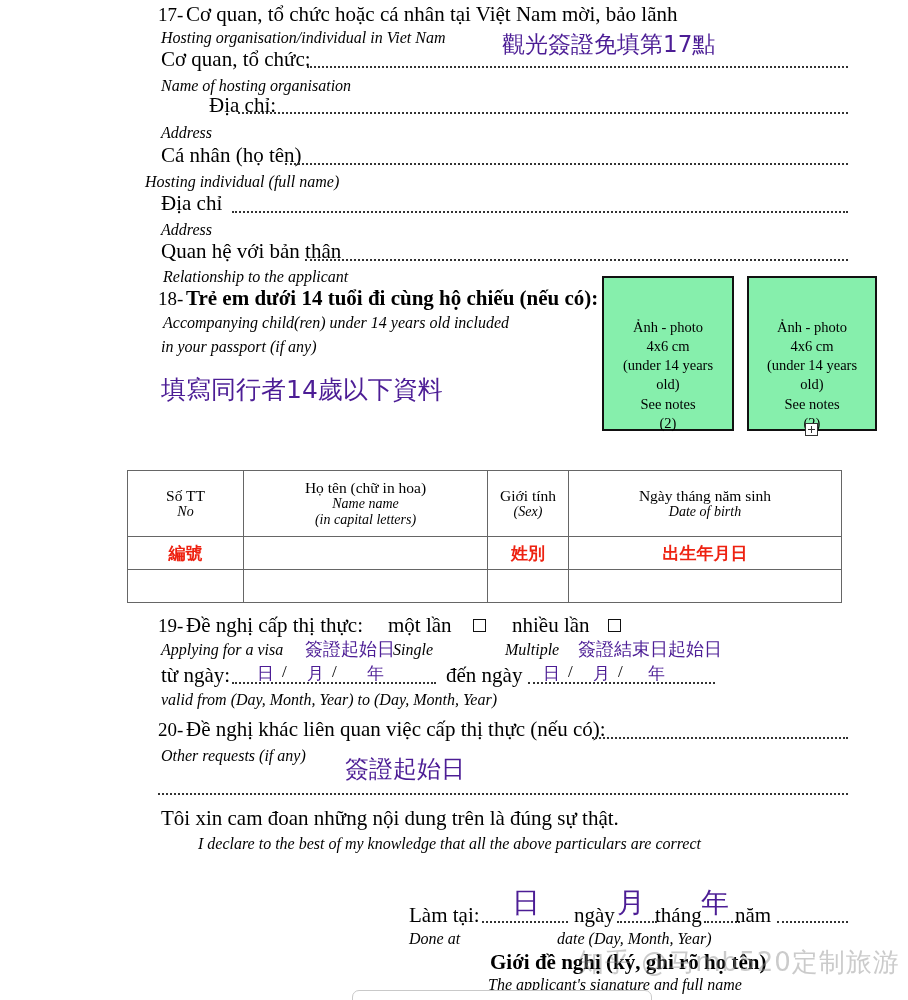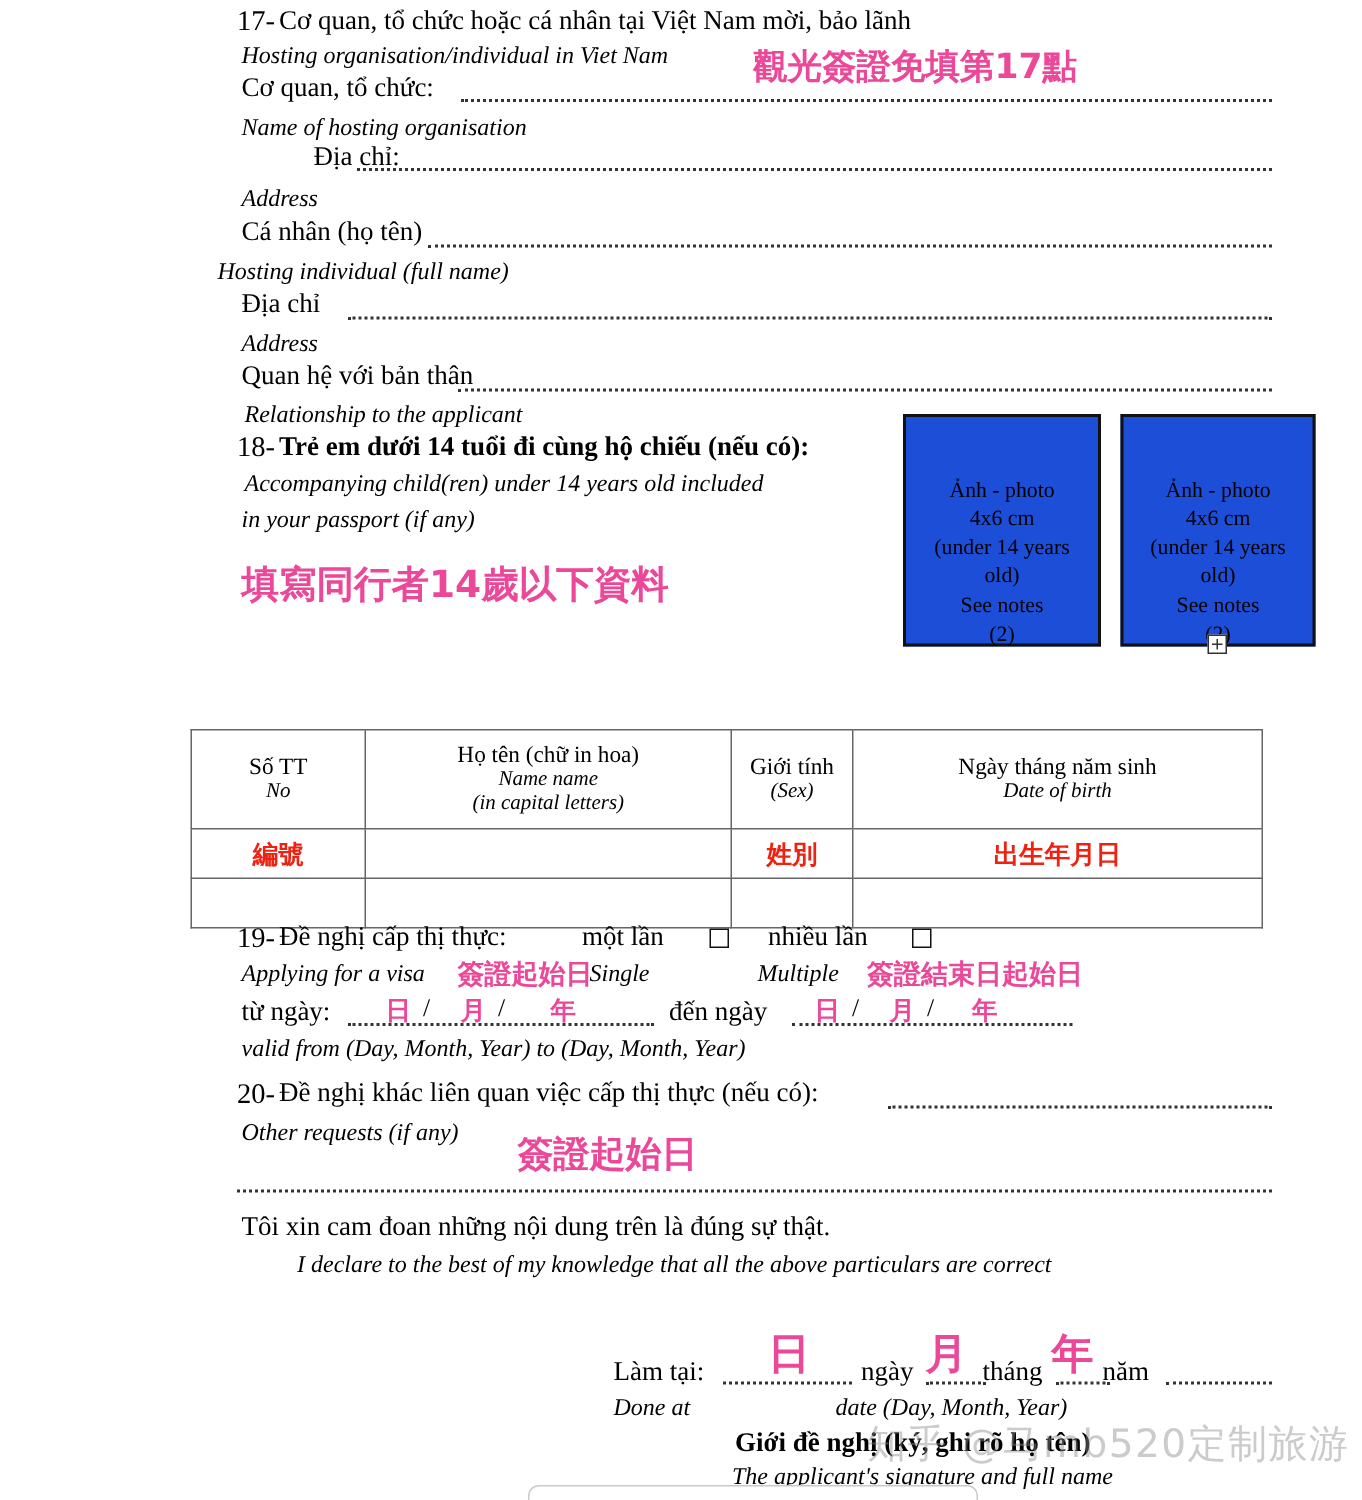--- a/index.html
+++ b/index.html
@@ -18,35 +18,35 @@
 
   .page {
     position: relative;
     width: 808px;
     height: 1000px;
   }
 
   
   .vn {
     font-family: "Liberation Serif", "DejaVu Serif", serif;
-    font-size: 18px;
+    font-size: 21px;
     line-height: 1.0;
     white-space: nowrap;
   }
   .en {
     font-family: "Liberation Serif", "DejaVu Serif", serif;
     font-style: italic;
     font-size: 16px;
     line-height: 1.0;
     white-space: nowrap;
   }
   .red-cjk {
     font-family: "DejaVu Sans", "Liberation Sans", sans-serif;
-    color: #ec4899;
-    font-weight: bold;
+    color: #4c1d95;
+    font-weight: normal;
     white-space: nowrap;
   }
   .abs { position: absolute; }
   .dotrow {
     position: absolute;
     border-bottom: 2px dotted #333;
     height: 0;
   }
 
   
@@ -54,21 +54,21 @@
     position: absolute;
     font-family: "Liberation Serif", "DejaVu Serif", serif;
     font-size: 19px;
     white-space: nowrap;
   }
 
   
   .photo-box {
     position: absolute;
     border: 2px solid #111;
-    background: #1d4ed8;
+    background: #86efac;
     text-align: center;
     font-family: "Liberation Serif", "DejaVu Serif", serif;
     font-size: 14.5px;
     line-height: 1.32;
     padding-top: 40px;
     box-sizing: border-box;
   }
   .photo-box .ph-line { display: block; white-space: nowrap; }
   .plus-handle {
     position: absolute;
@@ -85,21 +85,20 @@
   }
   .plus-handle:before { left: 5px; top: 2px; width: 1px; height: 7px; }
   .plus-handle:after  { top: 5px; left: 2px; height: 1px; width: 7px; }
 
   
   table.child-table {
     position: absolute;
     border-collapse: collapse;
     table-layout: fixed;
     background: #fff;
-    margin-top: 16px;
   }
   table.child-table td {
     border: 1px solid #666;
     text-align: center;
     vertical-align: middle;
     font-family: "Liberation Serif", "DejaVu Serif", serif;
     padding: 0;
   }
   .th-vn { font-size: 15.5px; line-height: 1.15; white-space: nowrap; }
   .th-en { font-style: italic; font-size: 14px; line-height: 1.15; white-space: nowrap; }

